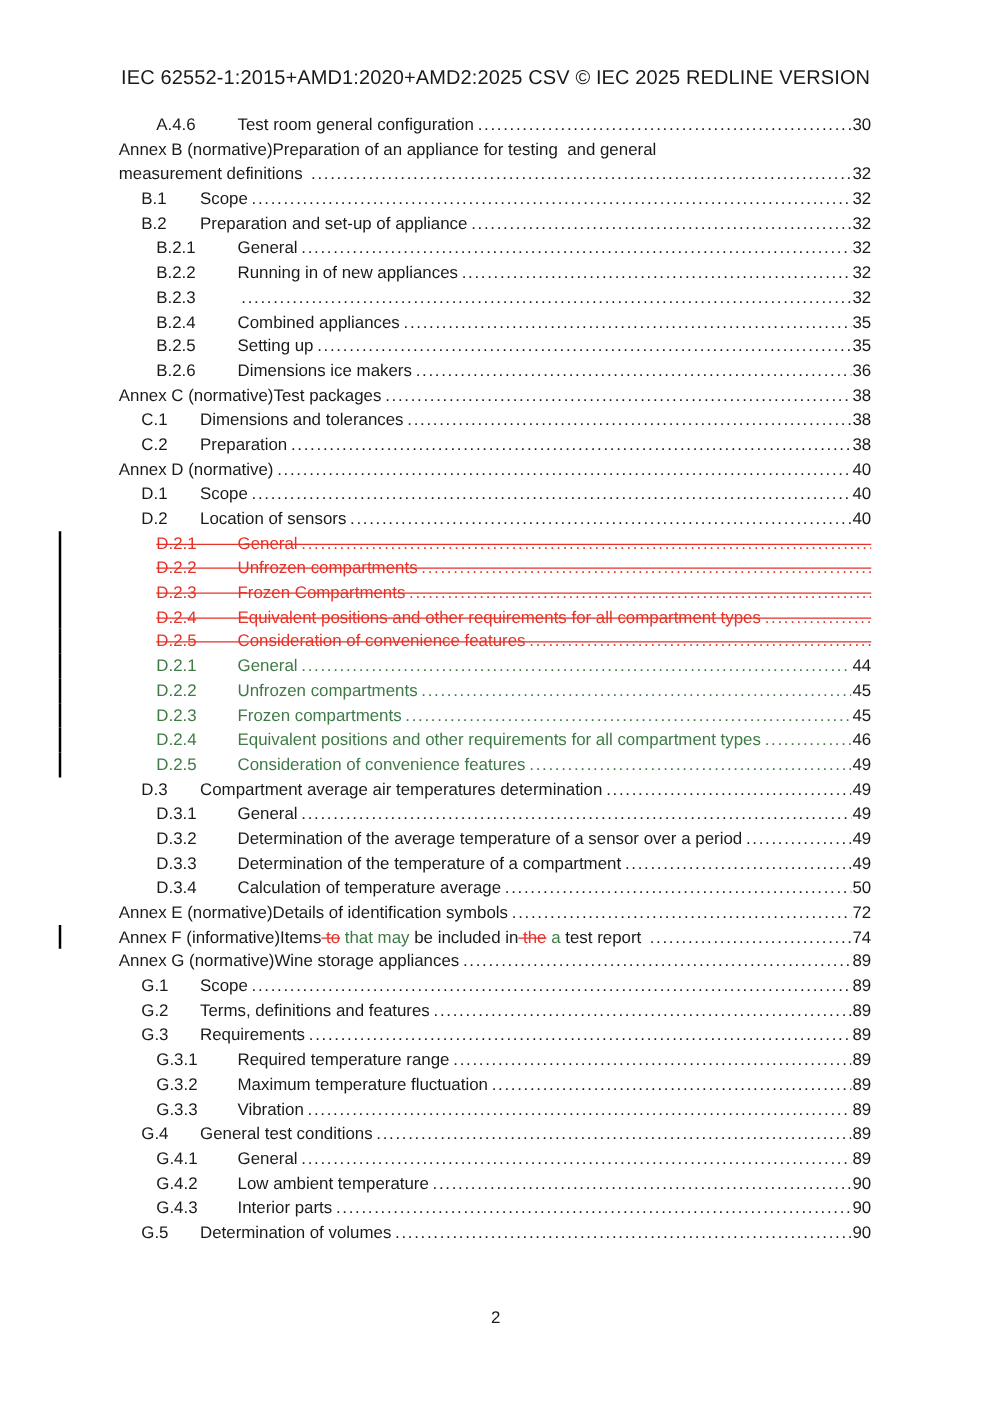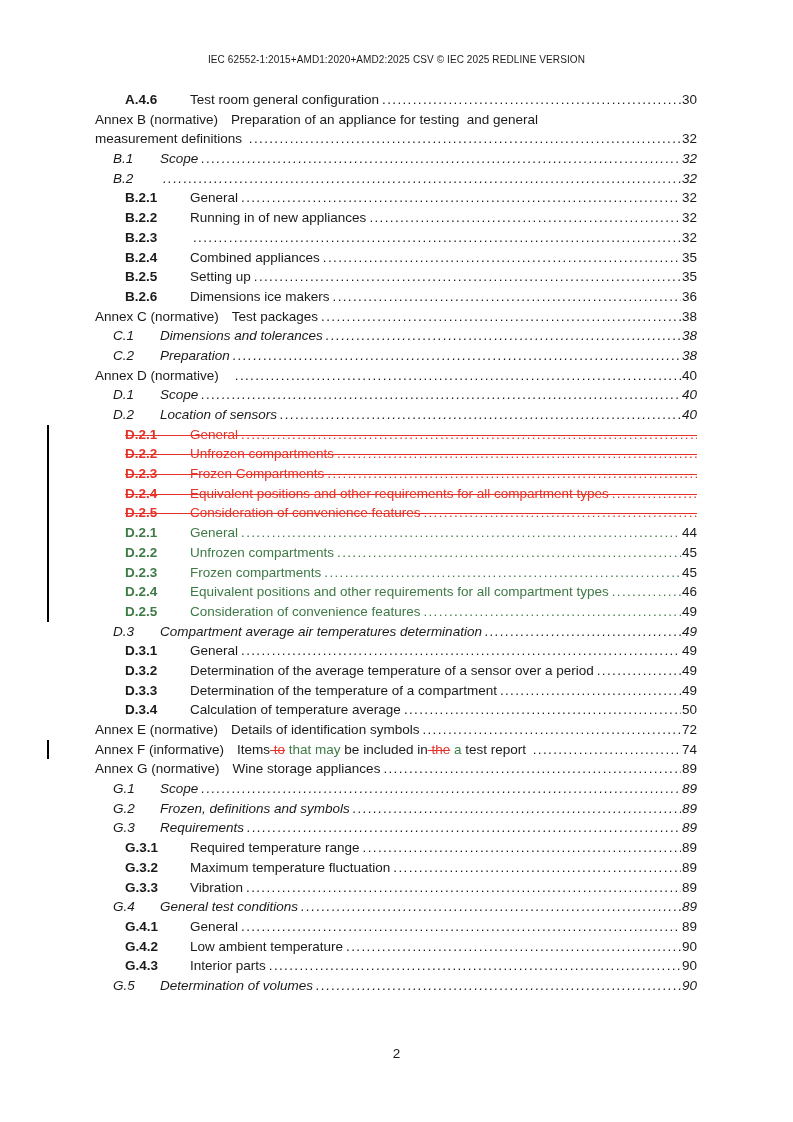--- a/index.html
+++ b/index.html
@@ -15,47 +15,47 @@
     font-family: "Liberation Sans", "DejaVu Sans", sans-serif;
     color: var(--ink, #1a1a1a);
     -webkit-font-smoothing: antialiased;
   }
   .header {
     position: absolute;
     top: 54px;
     left: 0;
     right: 0;
     text-align: center;
-    font-size: 10px;
+    font-size: 16px;
     letter-spacing: 0.1px;
     white-space: pre;
   }
   .toc {
     position: absolute;
     top: 90px;
     left: 95px;
     width: 602px;
   }
   .toc-row {
     position: relative;
     display: flex;
     align-items: baseline;
     height: 19.7px;
     line-height: 19.7px;
     font-size: 13.5px;
     white-space: pre;
   }
   .toc-row .num  { flex: none; }
   .toc-row .title{ flex: none; text-align: center; }
-  .lvl-l2   { padding-left: 18px; font-style: italic; --ind: 18px; }
+  .lvl-l2   { padding-left: 18px; --ind: 18px; }
   .lvl-l2 .num { width: 47px; }
   .lvl-l3   { padding-left: 30px; --ind: 30px; }
-  .lvl-l3 .num { width: 65px; font-weight: bold; }
+  .lvl-l3 .num { width: 65px; }
   .lvl-annex { --ind: 0px; }
-  .lvl-annex .num { padding-right: 13px; }
+  .lvl-annex .num { }
   .lvl-annex_cont { --ind: 0px; }
   .leader {
     flex: 1 1 auto;
     overflow: hidden;
     white-space: nowrap;
     text-align: right;
     padding-left: 3px;
     min-width: 8px;
   }
   .leader::after {
@@ -109,21 +109,21 @@
 <body>
 
 <div class="sheet">
   <div class="header">IEC 62552-1:2015+AMD1:2020+AMD2:2025 CSV © IEC 2025 REDLINE VERSION</div>
 
   <div class="toc">
       <div class="toc-row lvl-l3 st-normal"><span class="num">A.4.6</span><span class="title">Test room general configuration</span><span class="leader"></span><span class="page">30</span></div>
       <div class="toc-row lvl-annex st-normal"><span class="num">Annex B (normative)</span><span class="title">Preparation of an appliance for testing  and general</span></div>
       <div class="toc-row lvl-annex_cont st-normal"><span class="title">measurement definitions </span><span class="leader"></span><span class="page">32</span></div>
       <div class="toc-row lvl-l2 st-normal"><span class="num">B.1</span><span class="title">Scope</span><span class="leader"></span><span class="page">32</span></div>
-      <div class="toc-row lvl-l2 st-normal"><span class="num">B.2</span><span class="leader"></span><span class="page">32</span></div>
+      <div class="toc-row lvl-l2 st-normal"><span class="num">B.2</span><span class="title">Preparation and set-up of appliance</span><span class="leader"></span><span class="page">32</span></div>
       <div class="toc-row lvl-l3 st-normal"><span class="num">B.2.1</span><span class="title">General</span><span class="leader"></span><span class="page">32</span></div>
       <div class="toc-row lvl-l3 st-normal"><span class="num">B.2.2</span><span class="title">Running in of new appliances</span><span class="leader"></span><span class="page">32</span></div>
       <div class="toc-row lvl-l3 st-normal"><span class="num">B.2.3</span><span class="leader"></span><span class="page">32</span></div>
       <div class="toc-row lvl-l3 st-normal"><span class="num">B.2.4</span><span class="title">Combined appliances</span><span class="leader"></span><span class="page">35</span></div>
       <div class="toc-row lvl-l3 st-normal"><span class="num">B.2.5</span><span class="title">Setting up</span><span class="leader"></span><span class="page">35</span></div>
       <div class="toc-row lvl-l3 st-normal"><span class="num">B.2.6</span><span class="title">Dimensions ice makers</span><span class="leader"></span><span class="page">36</span></div>
       <div class="toc-row lvl-annex st-normal"><span class="num">Annex C (normative)</span><span class="title">Test packages</span><span class="leader"></span><span class="page">38</span></div>
       <div class="toc-row lvl-l2 st-normal"><span class="num">C.1</span><span class="title">Dimensions and tolerances</span><span class="leader"></span><span class="page">38</span></div>
       <div class="toc-row lvl-l2 st-normal"><span class="num">C.2</span><span class="title">Preparation</span><span class="leader"></span><span class="page">38</span></div>
       <div class="toc-row lvl-annex st-normal"><span class="num">Annex D (normative)</span><span class="leader"></span><span class="page">40</span></div>
@@ -141,21 +141,21 @@
       <div class="toc-row lvl-l3 st-inserted bar"><span class="num">D.2.5</span><span class="title">Consideration of convenience features</span><span class="leader"></span><span class="page">49</span></div>
       <div class="toc-row lvl-l2 st-normal"><span class="num">D.3</span><span class="title">Compartment average air temperatures determination</span><span class="leader"></span><span class="page">49</span></div>
       <div class="toc-row lvl-l3 st-normal"><span class="num">D.3.1</span><span class="title">General</span><span class="leader"></span><span class="page">49</span></div>
       <div class="toc-row lvl-l3 st-normal"><span class="num">D.3.2</span><span class="title">Determination of the average temperature of a sensor over a period</span><span class="leader"></span><span class="page">49</span></div>
       <div class="toc-row lvl-l3 st-normal"><span class="num">D.3.3</span><span class="title">Determination of the temperature of a compartment</span><span class="leader"></span><span class="page">49</span></div>
       <div class="toc-row lvl-l3 st-normal"><span class="num">D.3.4</span><span class="title">Calculation of temperature average</span><span class="leader"></span><span class="page">50</span></div>
       <div class="toc-row lvl-annex st-normal"><span class="num">Annex E (normative)</span><span class="title">Details of identification symbols</span><span class="leader"></span><span class="page">72</span></div>
       <div class="toc-row lvl-annex st-normal bar"><span class="num">Annex F (informative)</span><span class="title"><span class="seg-normal">Items</span><span class="seg-deleted"> to</span><span class="seg-inserted"> that may</span><span class="seg-normal"> be included in</span><span class="seg-deleted"> the</span><span class="seg-inserted"> a</span><span class="seg-normal"> test report </span></span><span class="leader"></span><span class="page">74</span></div>
       <div class="toc-row lvl-annex st-normal"><span class="num">Annex G (normative)</span><span class="title">Wine storage appliances</span><span class="leader"></span><span class="page">89</span></div>
       <div class="toc-row lvl-l2 st-normal"><span class="num">G.1</span><span class="title">Scope</span><span class="leader"></span><span class="page">89</span></div>
-      <div class="toc-row lvl-l2 st-normal"><span class="num">G.2</span><span class="title">Frozen, definitions and symbols</span><span class="leader"></span><span class="page">89</span></div>
+      <div class="toc-row lvl-l2 st-normal"><span class="num">G.2</span><span class="title">Terms, definitions and features</span><span class="leader"></span><span class="page">89</span></div>
       <div class="toc-row lvl-l2 st-normal"><span class="num">G.3</span><span class="title">Requirements</span><span class="leader"></span><span class="page">89</span></div>
       <div class="toc-row lvl-l3 st-normal"><span class="num">G.3.1</span><span class="title">Required temperature range</span><span class="leader"></span><span class="page">89</span></div>
       <div class="toc-row lvl-l3 st-normal"><span class="num">G.3.2</span><span class="title">Maximum temperature fluctuation</span><span class="leader"></span><span class="page">89</span></div>
       <div class="toc-row lvl-l3 st-normal"><span class="num">G.3.3</span><span class="title">Vibration</span><span class="leader"></span><span class="page">89</span></div>
       <div class="toc-row lvl-l2 st-normal"><span class="num">G.4</span><span class="title">General test conditions</span><span class="leader"></span><span class="page">89</span></div>
       <div class="toc-row lvl-l3 st-normal"><span class="num">G.4.1</span><span class="title">General</span><span class="leader"></span><span class="page">89</span></div>
       <div class="toc-row lvl-l3 st-normal"><span class="num">G.4.2</span><span class="title">Low ambient temperature</span><span class="leader"></span><span class="page">90</span></div>
       <div class="toc-row lvl-l3 st-normal"><span class="num">G.4.3</span><span class="title">Interior parts</span><span class="leader"></span><span class="page">90</span></div>
       <div class="toc-row lvl-l2 st-normal"><span class="num">G.5</span><span class="title">Determination of volumes</span><span class="leader"></span><span class="page">90</span></div>
     </div>

